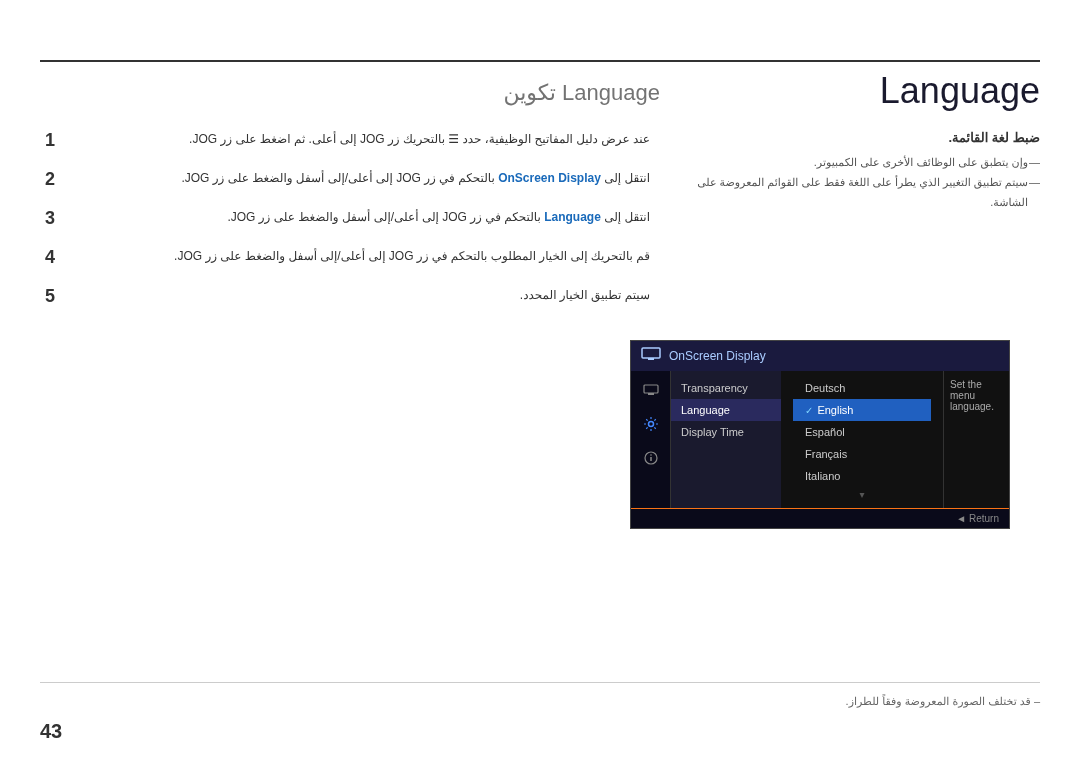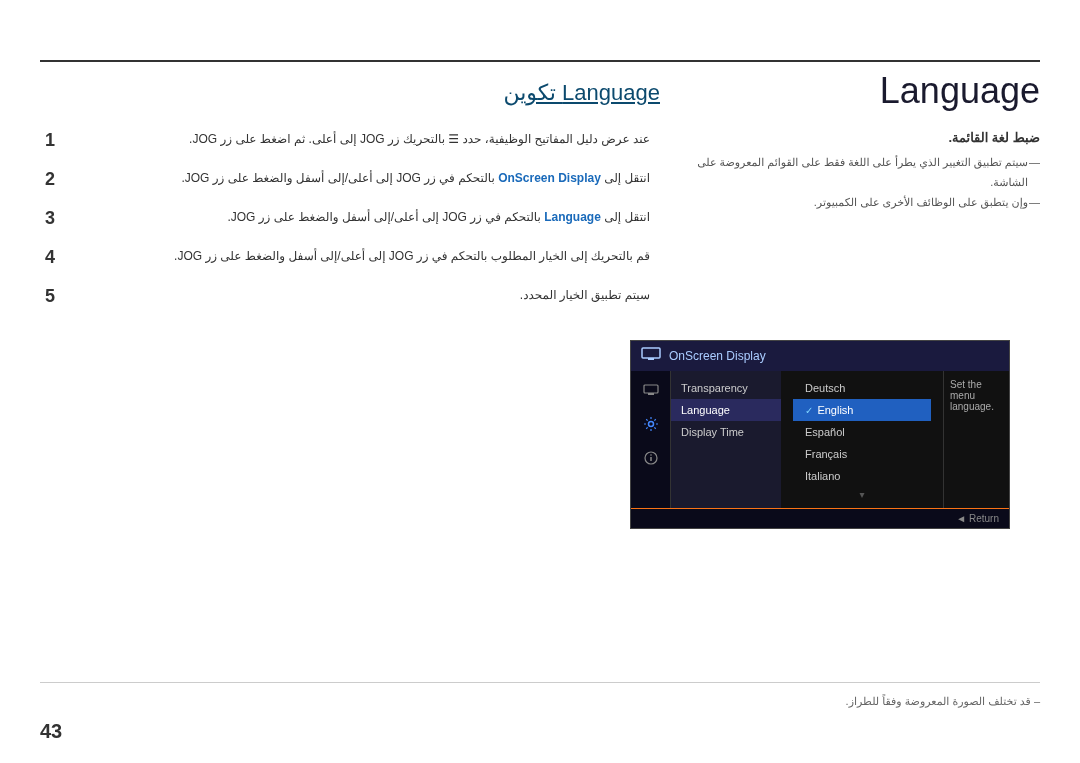--- a/index.html
+++ b/index.html
@@ -42,22 +42,21 @@
       position: absolute;
       top: 80px;
       left: 40px;
       right: 420px;
       text-align: right;
       direction: rtl;
     }
     .left-title h2 {
       font-size: 22px;
       font-weight: normal;
-      color: #0c4a6e;
-      text-decoration: underline;
+      color: #737373;
     }
 
     
     .right-section {
       position: absolute;
       top: 130px;
       right: 40px;
       width: 380px;
     }
 
@@ -281,22 +280,22 @@
   <h1>Language</h1>
 </div>
 
 <div class="left-title">
   <h2>Language تكوين</h2>
 </div>
 
 <div class="right-section">
   <div class="right-desc-title">ضبط لغة القائمة.</div>
   <div class="right-desc-list">
+    <div>وإن يتطبق على الوظائف الأخرى على الكمبيوتر.</div>
     <div>سيتم تطبيق التغيير الذي يطرأ على اللغة فقط على القوائم المعروضة على الشاشة.</div>
-    <div>وإن يتطبق على الوظائف الأخرى على الكمبيوتر.</div>
   </div>
 
   <div class="osd-container">
 
     <div class="osd-header">
       <span style="display:inline-block;">
         <svg width="20" height="14" viewBox="0 0 20 14" fill="none" xmlns="http://www.w3.org/2000/svg">
           <rect x="1" y="1" width="18" height="10" rx="1" stroke="#aaccff" stroke-width="1.5"></rect>
           <rect x="7" y="11" width="6" height="2" fill="#aaccff"></rect>
         </svg>

